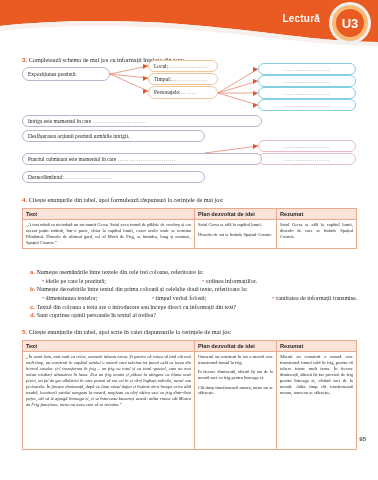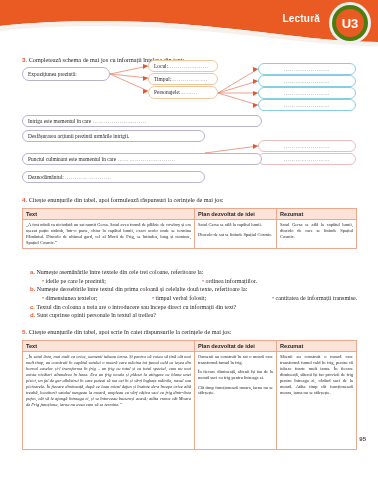--- a/index.html
+++ b/index.html
@@ -10,21 +10,21 @@
   
   .banner{position:absolute;left:0;top:0;width:378px;height:46px;overflow:hidden;}
   .banner svg{display:block;}
   .banner-label{
     position:absolute;right:58px;top:13px;
     font-family:"Liberation Sans", sans-serif;font-weight:bold;
     font-size:10px;color:#ffffff;letter-spacing:.2px;
   }
   .u-badge{
     position:absolute;right:10px;top:5px;width:36px;height:36px;border-radius:50%;
-    background:#4d7c0f;display:flex;align-items:center;justify-content:center;
+    background:#fdba74;display:flex;align-items:center;justify-content:center;
     box-shadow:0 0 0 3px #efefef;
   }
   .u-badge-inner{
     width:28px;height:28px;border-radius:50%;background:#ea5b23;
     display:flex;align-items:center;justify-content:center;
     font-family:"Liberation Sans", sans-serif;font-weight:bold;font-size:13px;color:#fff;
   }
   
   .page{position:absolute;left:0;top:0;width:378px;height:448px;}
   .num{color:#e4572e;font-weight:bold;font-family:"Liberation Sans", sans-serif;}

